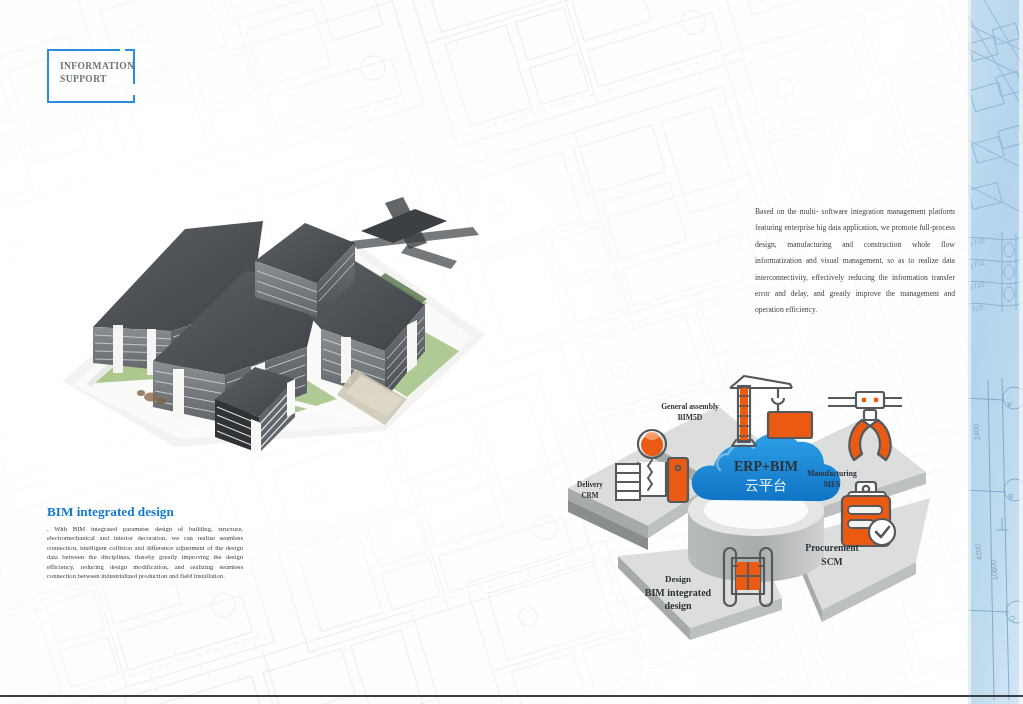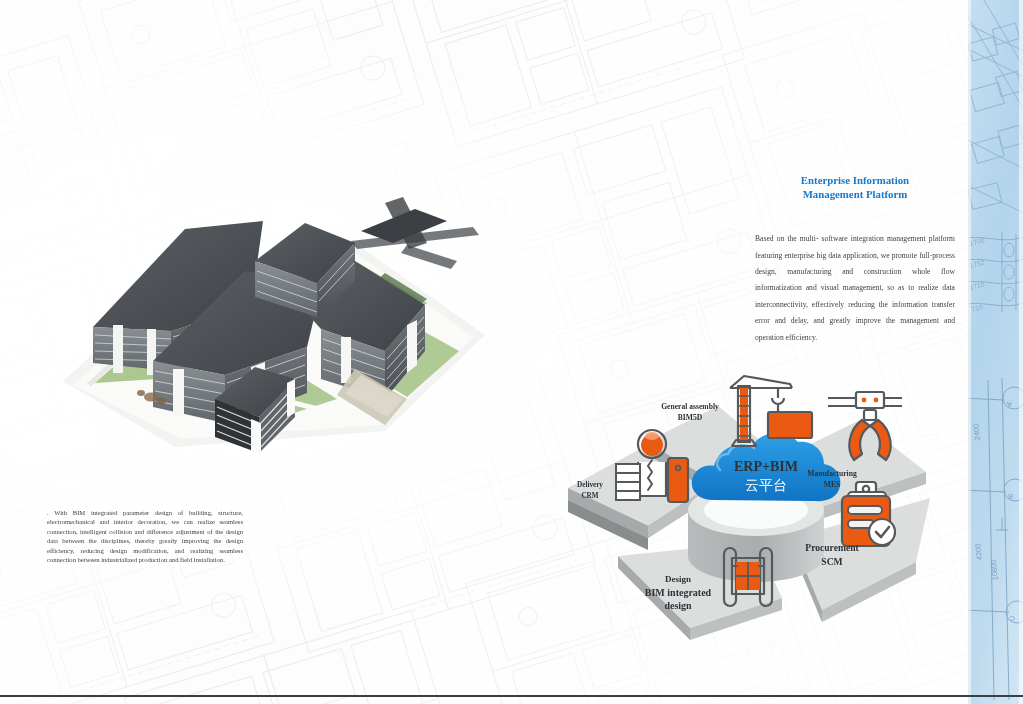--- a/index.html
+++ b/index.html
@@ -193,20 +193,29 @@
         <text x="12" y="440" transform="rotate(-96 12 440)">2400</text>
         <text x="14" y="560" transform="rotate(-96 14 560)">4200</text>
         <text x="30" y="580" transform="rotate(-96 30 580)">10800</text>
       </g>
       <rect x="0" y="0" width="55" height="704" fill="#ffffff" opacity=".12"></rect>
     </svg>
     <div class="edge-l"></div>
     <div class="edge-r"></div>
   </div>
 
+  <div id="info-badge">
+    <span class="brd b-top"></span>
+    <span class="brd b-top2"></span>
+    <span class="brd b-left"></span>
+    <span class="brd b-right"></span>
+    <span class="brd b-right2"></span>
+    <span class="brd b-bot"></span>
+    <div class="lbl">INFORMATION SUPPORT</div>
+  </div>
 
   <div id="render-wrap">
     <svg width="450" height="285" viewBox="0 0 450 285">
       <defs>
         <linearGradient id="facade" x1="0" y1="0" x2="0" y2="1">
           <stop offset="0" stop-color="#6f7478"></stop>
             <stop offset="1" stop-color="#4c5054"></stop>
         </linearGradient>
         <linearGradient id="facadeL" x1="0" y1="0" x2="0" y2="1">
           <stop offset="0" stop-color="#8a8f93"></stop>
@@ -332,28 +341,25 @@
         <ellipse cx="106" cy="216" rx="5" ry="3.5" fill="#7d6143" opacity=".8"></ellipse>
         <ellipse cx="86" cy="208" rx="4" ry="3" fill="#7d6143" opacity=".8"></ellipse>
       </g>
 
       <path d="M300 184 L352 214 L330 240 L282 210 Z" fill="#cdc6b6" opacity=".9"></path>
       <path d="M306 190 L348 214 L332 232 L290 208 Z" fill="#ded8ca" opacity=".9"></path>
     </svg>
   </div>
 
   <div id="eimp">
-    <h2>
-      <span>Enterprise Information</span><br>
-      <span>Management Platform</span>
-    </h2>
     <p>Based on the multi- software integration management platform featuring enterprise big data application, we promote full-process design, manufacturing and construction whole flow informatization and visual management, so as to realize data interconnectivity, effectively reducing the information transfer error and delay, and greatly improve the management and operation efficiency.</p>
   </div>
 
   <div id="bim">
+    <h2>BIM integrated design</h2>
     <p>. With BIM integrated parameter design of building, structure, electromechanical and interior decoration, we can realize seamless connection, intelligent collision and difference adjustment of the design data between the disciplines, thereby greatly improving the design efficiency, reducing design modification, and realizing seamless connection between industrialized production and field installation.</p>
   </div>
 
   <div id="diagram">
     <svg width="400" height="300" viewBox="0 0 400 300">
       <defs>
         <linearGradient id="cloudG" x1="0" y1="0" x2="0" y2="1">
           <stop offset="0" stop-color="#2ea0e8"></stop>
             <stop offset="1" stop-color="#0f74c4"></stop>
         </linearGradient>

